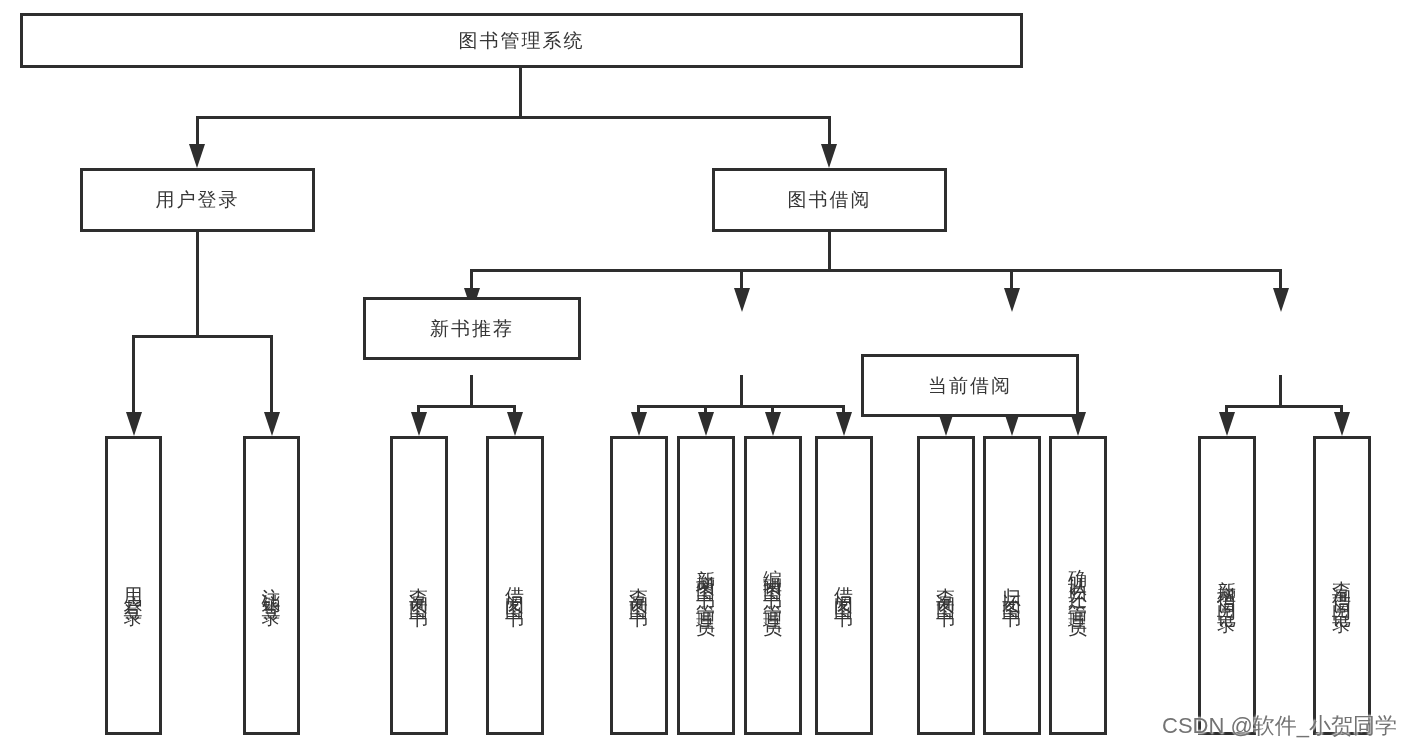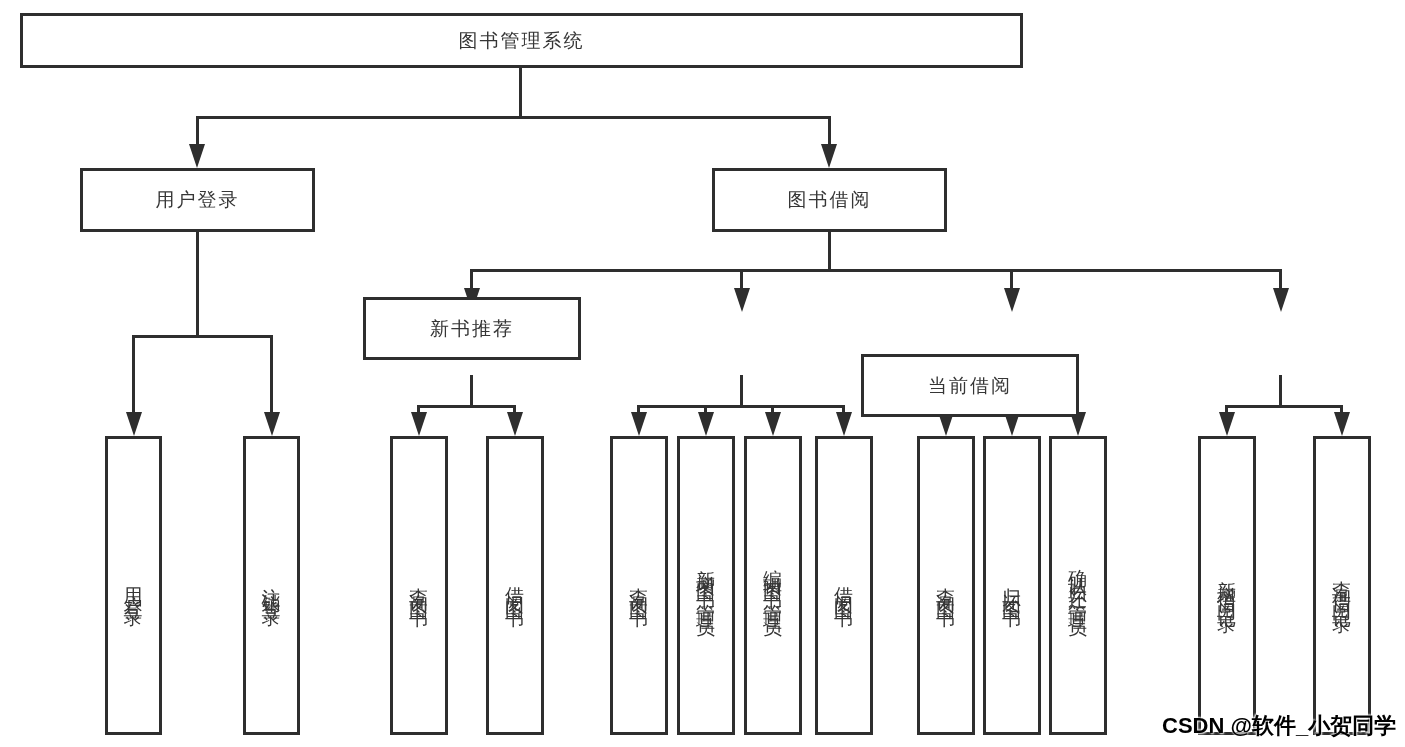--- a/index.html
+++ b/index.html
@@ -19,23 +19,22 @@
   }
   .hl { position:absolute; height:3px; background:#2e2e2e; }
   .vl { position:absolute; width:3px; background:#2e2e2e; }
   .arrow {
     position:absolute; width:0; height:0;
     border-left:8px solid transparent; border-right:8px solid transparent;
     border-top:24px solid #2e2e2e;
   }
   .watermark {
     position:absolute; left:1162px; top:711px; font-size:22px;
-    color:#000000; white-space:nowrap; z-index:10;
+    color:#737373; white-space:nowrap; z-index:10;
     text-shadow:1px 1px 2px #ffffff, -1px -1px 2px #ffffff;
-    font-weight:bold;
   }
 </style>
 </head>
 <body>
 
 <div id="canvas">
 
   <div class="vl" style="left:519px;top:68px;height:50px;"></div>
   <div class="hl" style="left:196px;top:116px;width:634px;"></div>
   <div class="vl" style="left:196px;top:116px;height:30px;"></div>

